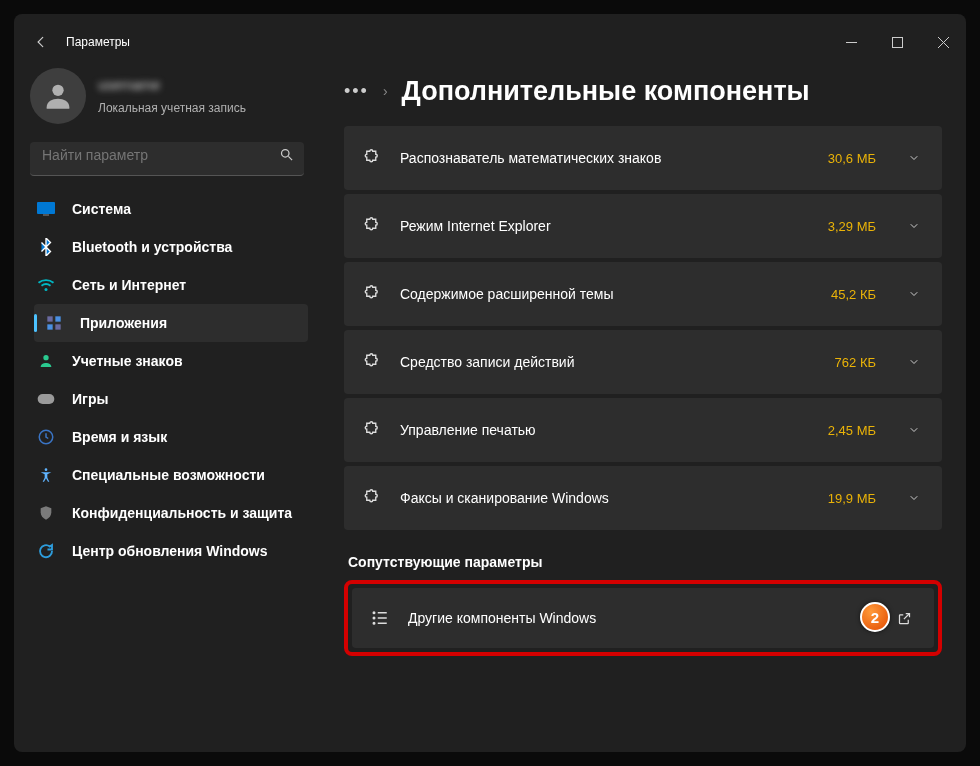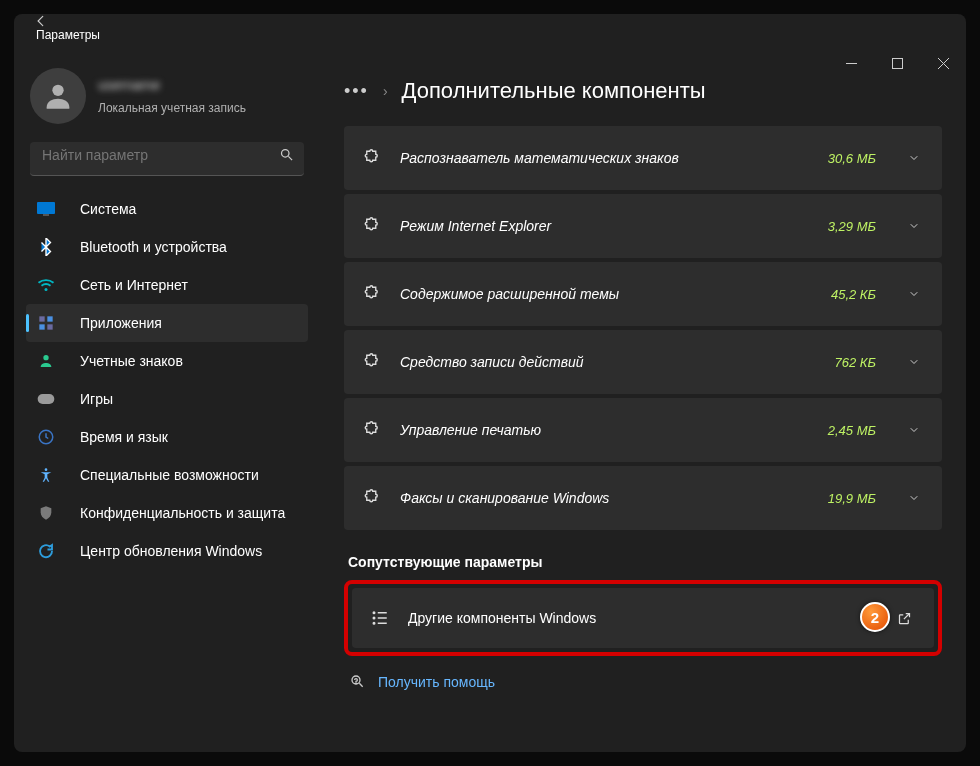--- a/index.html
+++ b/index.html
@@ -14,23 +14,22 @@
     position: absolute;
     left: 14px; top: 14px;
     width: 952px; height: 738px;
     background: #202020;
     border-radius: 8px;
     display: flex; flex-direction: column;
     overflow: hidden;
   }
   .titlebar {
     height: 42px;
-    display: flex; 
-    padding: 0 0 0 12px;
-    flex-direction: column;
+    display: flex; align-items: center;
+    padding: 14px 0 0 12px;
   }
   .back-btn { width: 30px; display:flex; justify-content:center; align-items:center; color:#ccc; cursor:pointer;}
   .app-title { font-size: 12px; margin-left: 10px; color:#fff;}
   .win-ctrls { margin-left:auto; display:flex; }
   .win-ctrl { width:46px; height:42px; display:flex; align-items:center; justify-content:center; color:#ccc;}
   .body { flex:1; display:flex; }
   .sidepane { width: 306px; display:flex; flex-direction:column; padding: 4px 6px 0 6px;}
   .account { display:flex; align-items:center; padding: 8px 10px 14px 10px; gap:12px;}
   .avatar { width:56px; height:56px; border-radius:50%; background:#3e3e3e; display:flex; align-items:center; justify-content:center;}
   .avatar svg { fill:#b0b0b0; }
@@ -44,44 +43,43 @@
     border-bottom:1px solid #555;
   }
   .search input {
     flex:1; background:transparent; border:none; outline:none;
     color:#ccc; font-size:14px;
   }
   .search .mag { color:#ccc;}
   .nav { display:flex; flex-direction:column; padding: 0 6px; }
   .nav-item {
     height:38px; display:flex; align-items:center;
-    padding:0 10px; border-radius:4px; gap:24px;
-    font-size:14px; color:#fff; cursor:pointer;
+    padding:0 10px; border-radius:4px; gap:16px;
+    font-size:14px; color:#fff; cursor:pointer;font-weight:bold;
   }
   .nav-item .ic { width:20px; height:20px; display:flex; align-items:center; justify-content:center;}
-  .nav-item.selected { background:#2d2d2d; position:relative;}
+  .nav-item.selected { background:#2d2d2d; position:relative;margin-left:8px;}
   .nav-item.selected::before {
     content:""; position:absolute; left:0; top:10px; bottom:10px; width:3px;
     background:#4cc2ff; border-radius:2px;
   }
   .mainpane { flex:1; padding: 0 24px 0 24px; display:flex; flex-direction:column;}
   .crumb-row { display:flex; align-items:center; height:70px; gap:14px; }
   .ellipsis { font-size:18px; letter-spacing:2px; color:#ccc; cursor:pointer;}
   .chev { color:#888; font-size:14px;}
-  .page-title { font-size:22px; font-weight:400;}
+  .page-title { font-size:27px; font-weight:700;}
   .component-list { display:flex; flex-direction:column; gap:4px;}
   .row {
     height:64px; background:#2d2d2d; border-radius:4px;
     display:flex; align-items:center; padding:0 22px 0 18px; gap:18px;
     cursor:pointer;
-    font-style:italic;
   }
   .row-ic { width:20px; height:20px; display:flex; align-items:center; justify-content:center; color:#ddd;}
   .row-label { flex:1; font-size:14px;}
-  .row-size { font-size:13px; color:#bef264;}
+  .row-size { font-size:13px; color:#eab308;}
   .row-chev { margin-left:14px; color:#ccc; font-size:12px;}
   .section-title { font-size:14px; font-weight:600; margin:24px 0 10px 4px;}
   .related-wrap {
     border: 4px solid #d40000; border-radius:8px; padding:4px;
     position:relative;
   }
   .related-row {
     height:60px; background:#2d2d2d; border-radius:4px;
     display:flex; align-items:center; padding:0 22px 0 18px; gap:18px;
     cursor:pointer;
@@ -369,27 +367,16 @@
             <svg width="15" height="15" viewBox="0 0 24 24" stroke="#ddd" stroke-width="2" fill="none">
                 <path d="M14 4h6v6"></path>
                 <path d="M20 4l-9 9"></path>
                 <path d="M18 14v5a1 1 0 0 1-1 1H5a1 1 0 0 1-1-1V7a1 1 0 0 1 1-1h5"></path>
               </svg>
           </span>
         </div>
         <div class="annot-badge">2</div>
       </div>
 
-      <div class="help-row">
-        <span class="help-ic">
-          <svg width="16" height="16" viewBox="0 0 24 24" stroke="#ccc" stroke-width="2" fill="none">
-              <circle cx="9" cy="9" r="6"></circle>
-              <path d="M14 14l5 5"></path>
-              <path d="M7 9a2 2 0 1 1 2 2v1"></path>
-              <circle cx="9" cy="14" r="0.5" fill="#ccc"></circle>
-            </svg>
-        </span>
-        <span class="help-link">Получить помощь</span>
-      </div>
 
     </div>
   </div>
 </div>
 
 </body></html>

